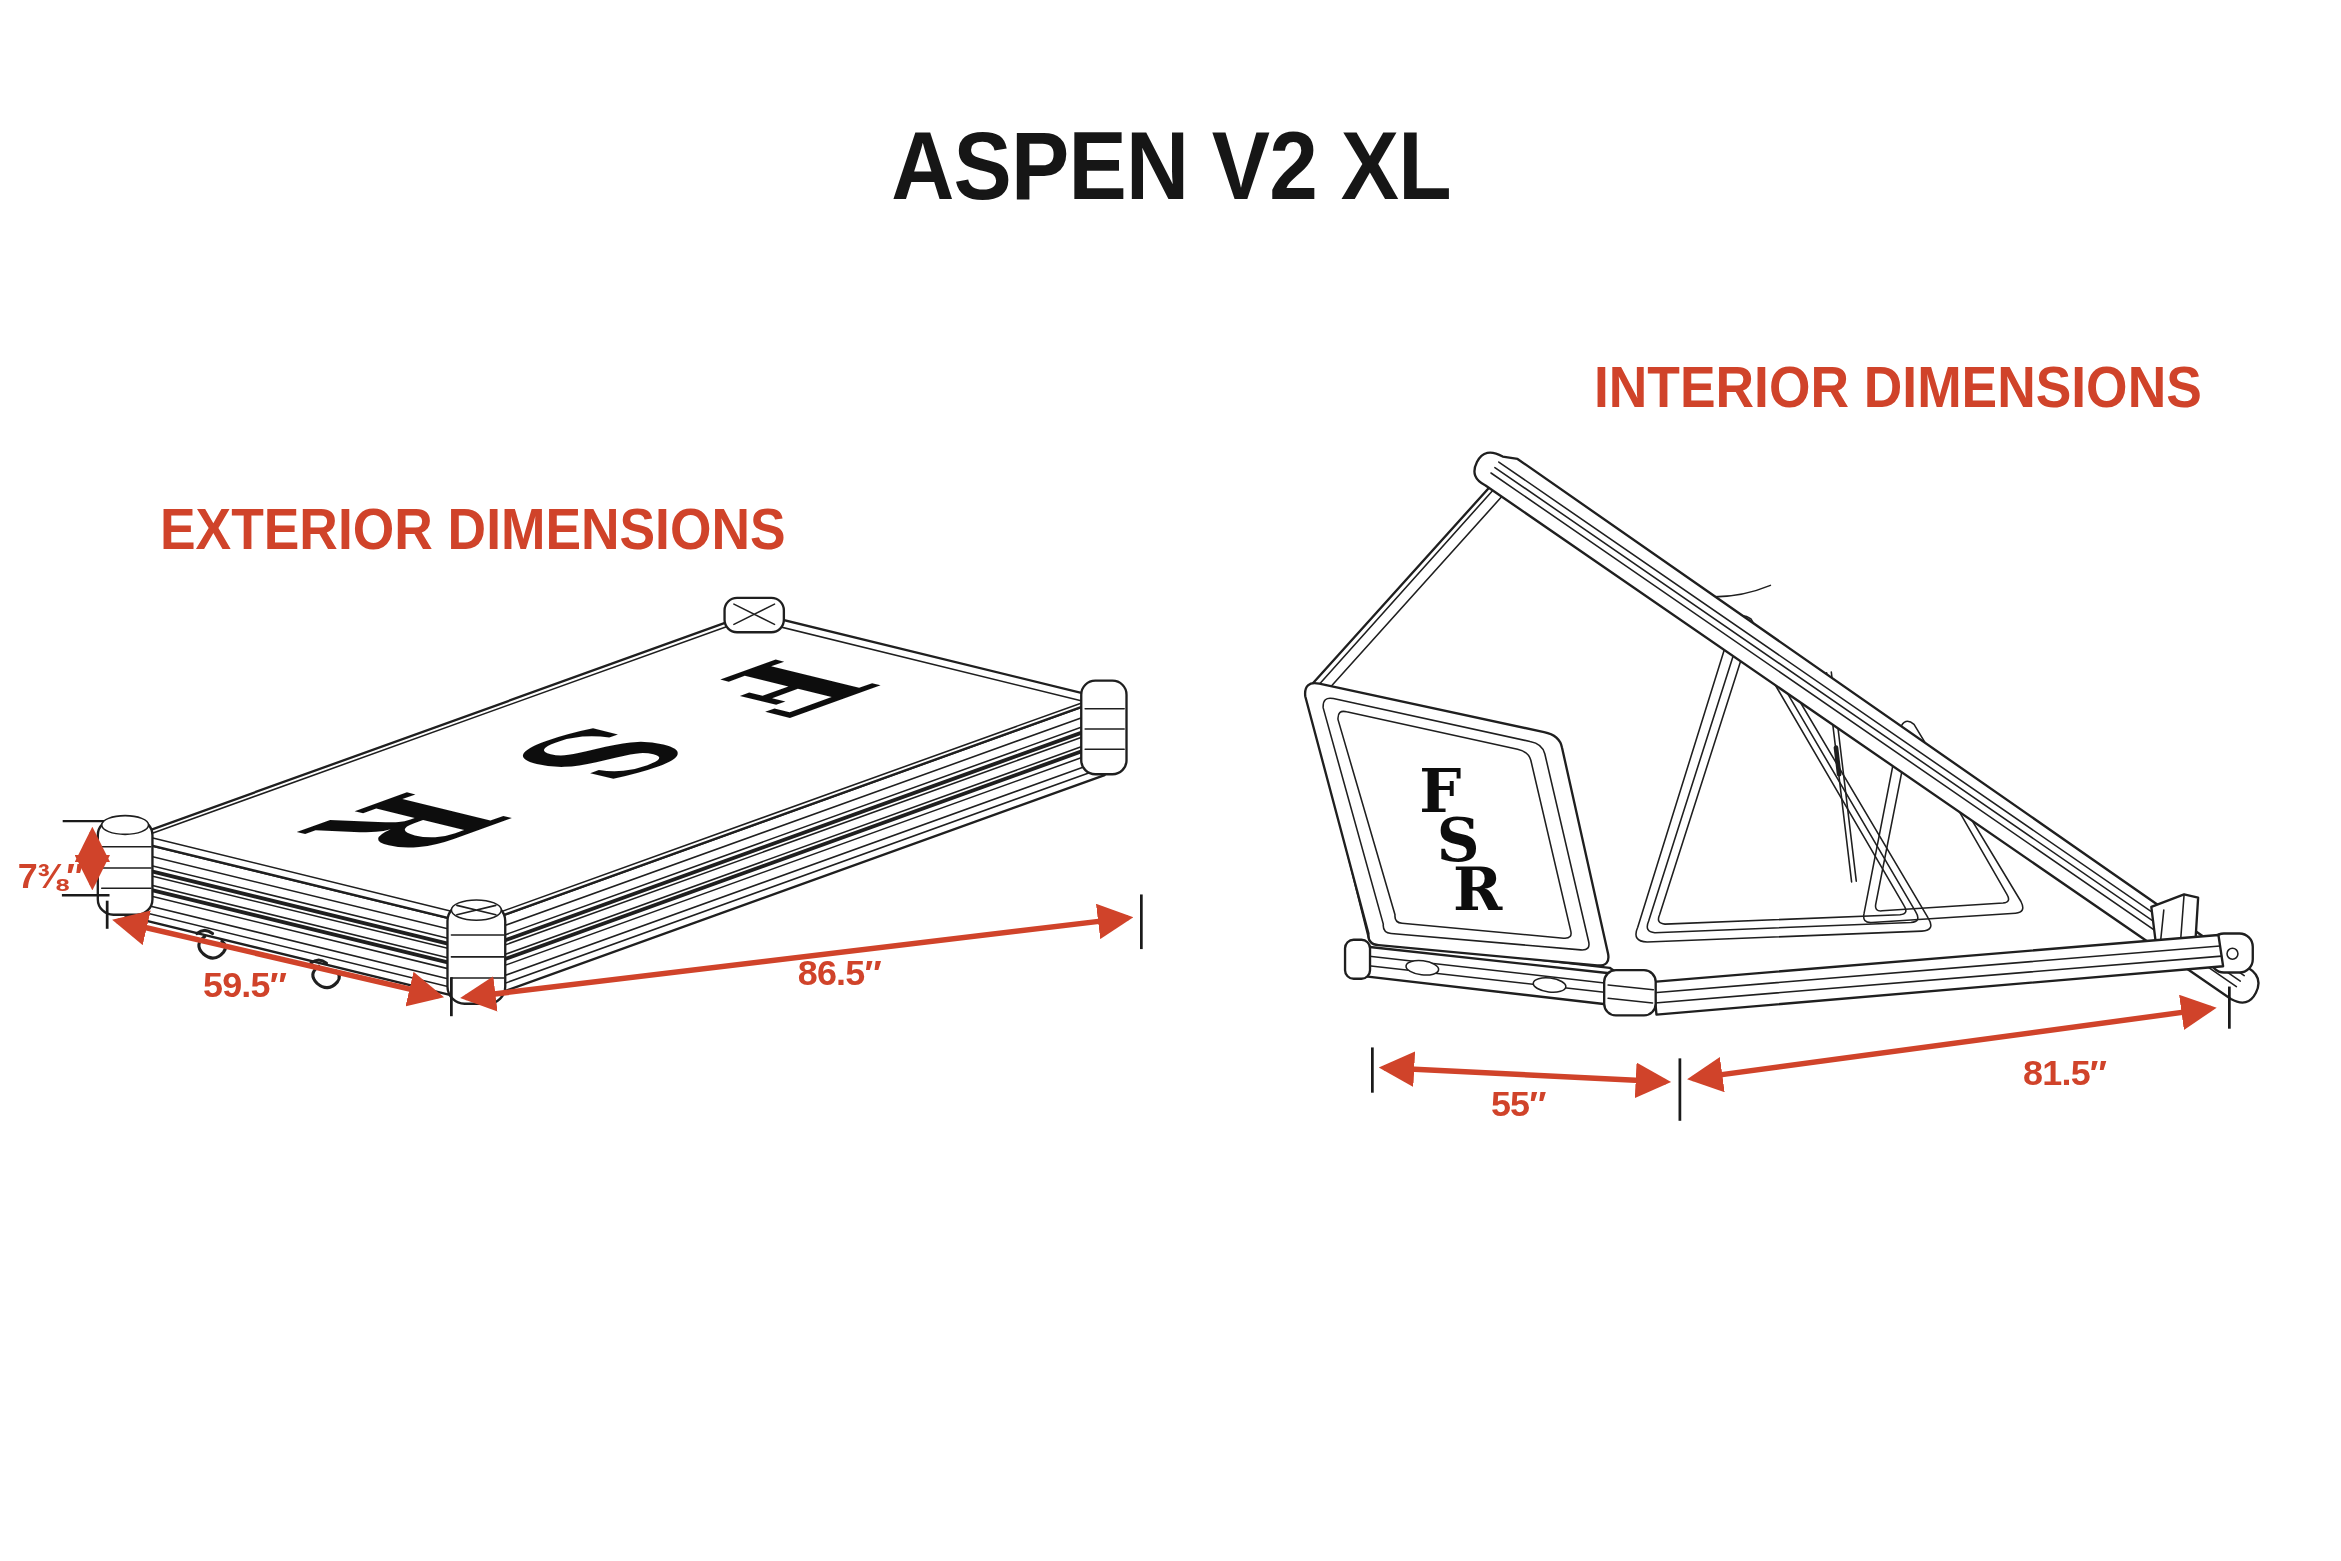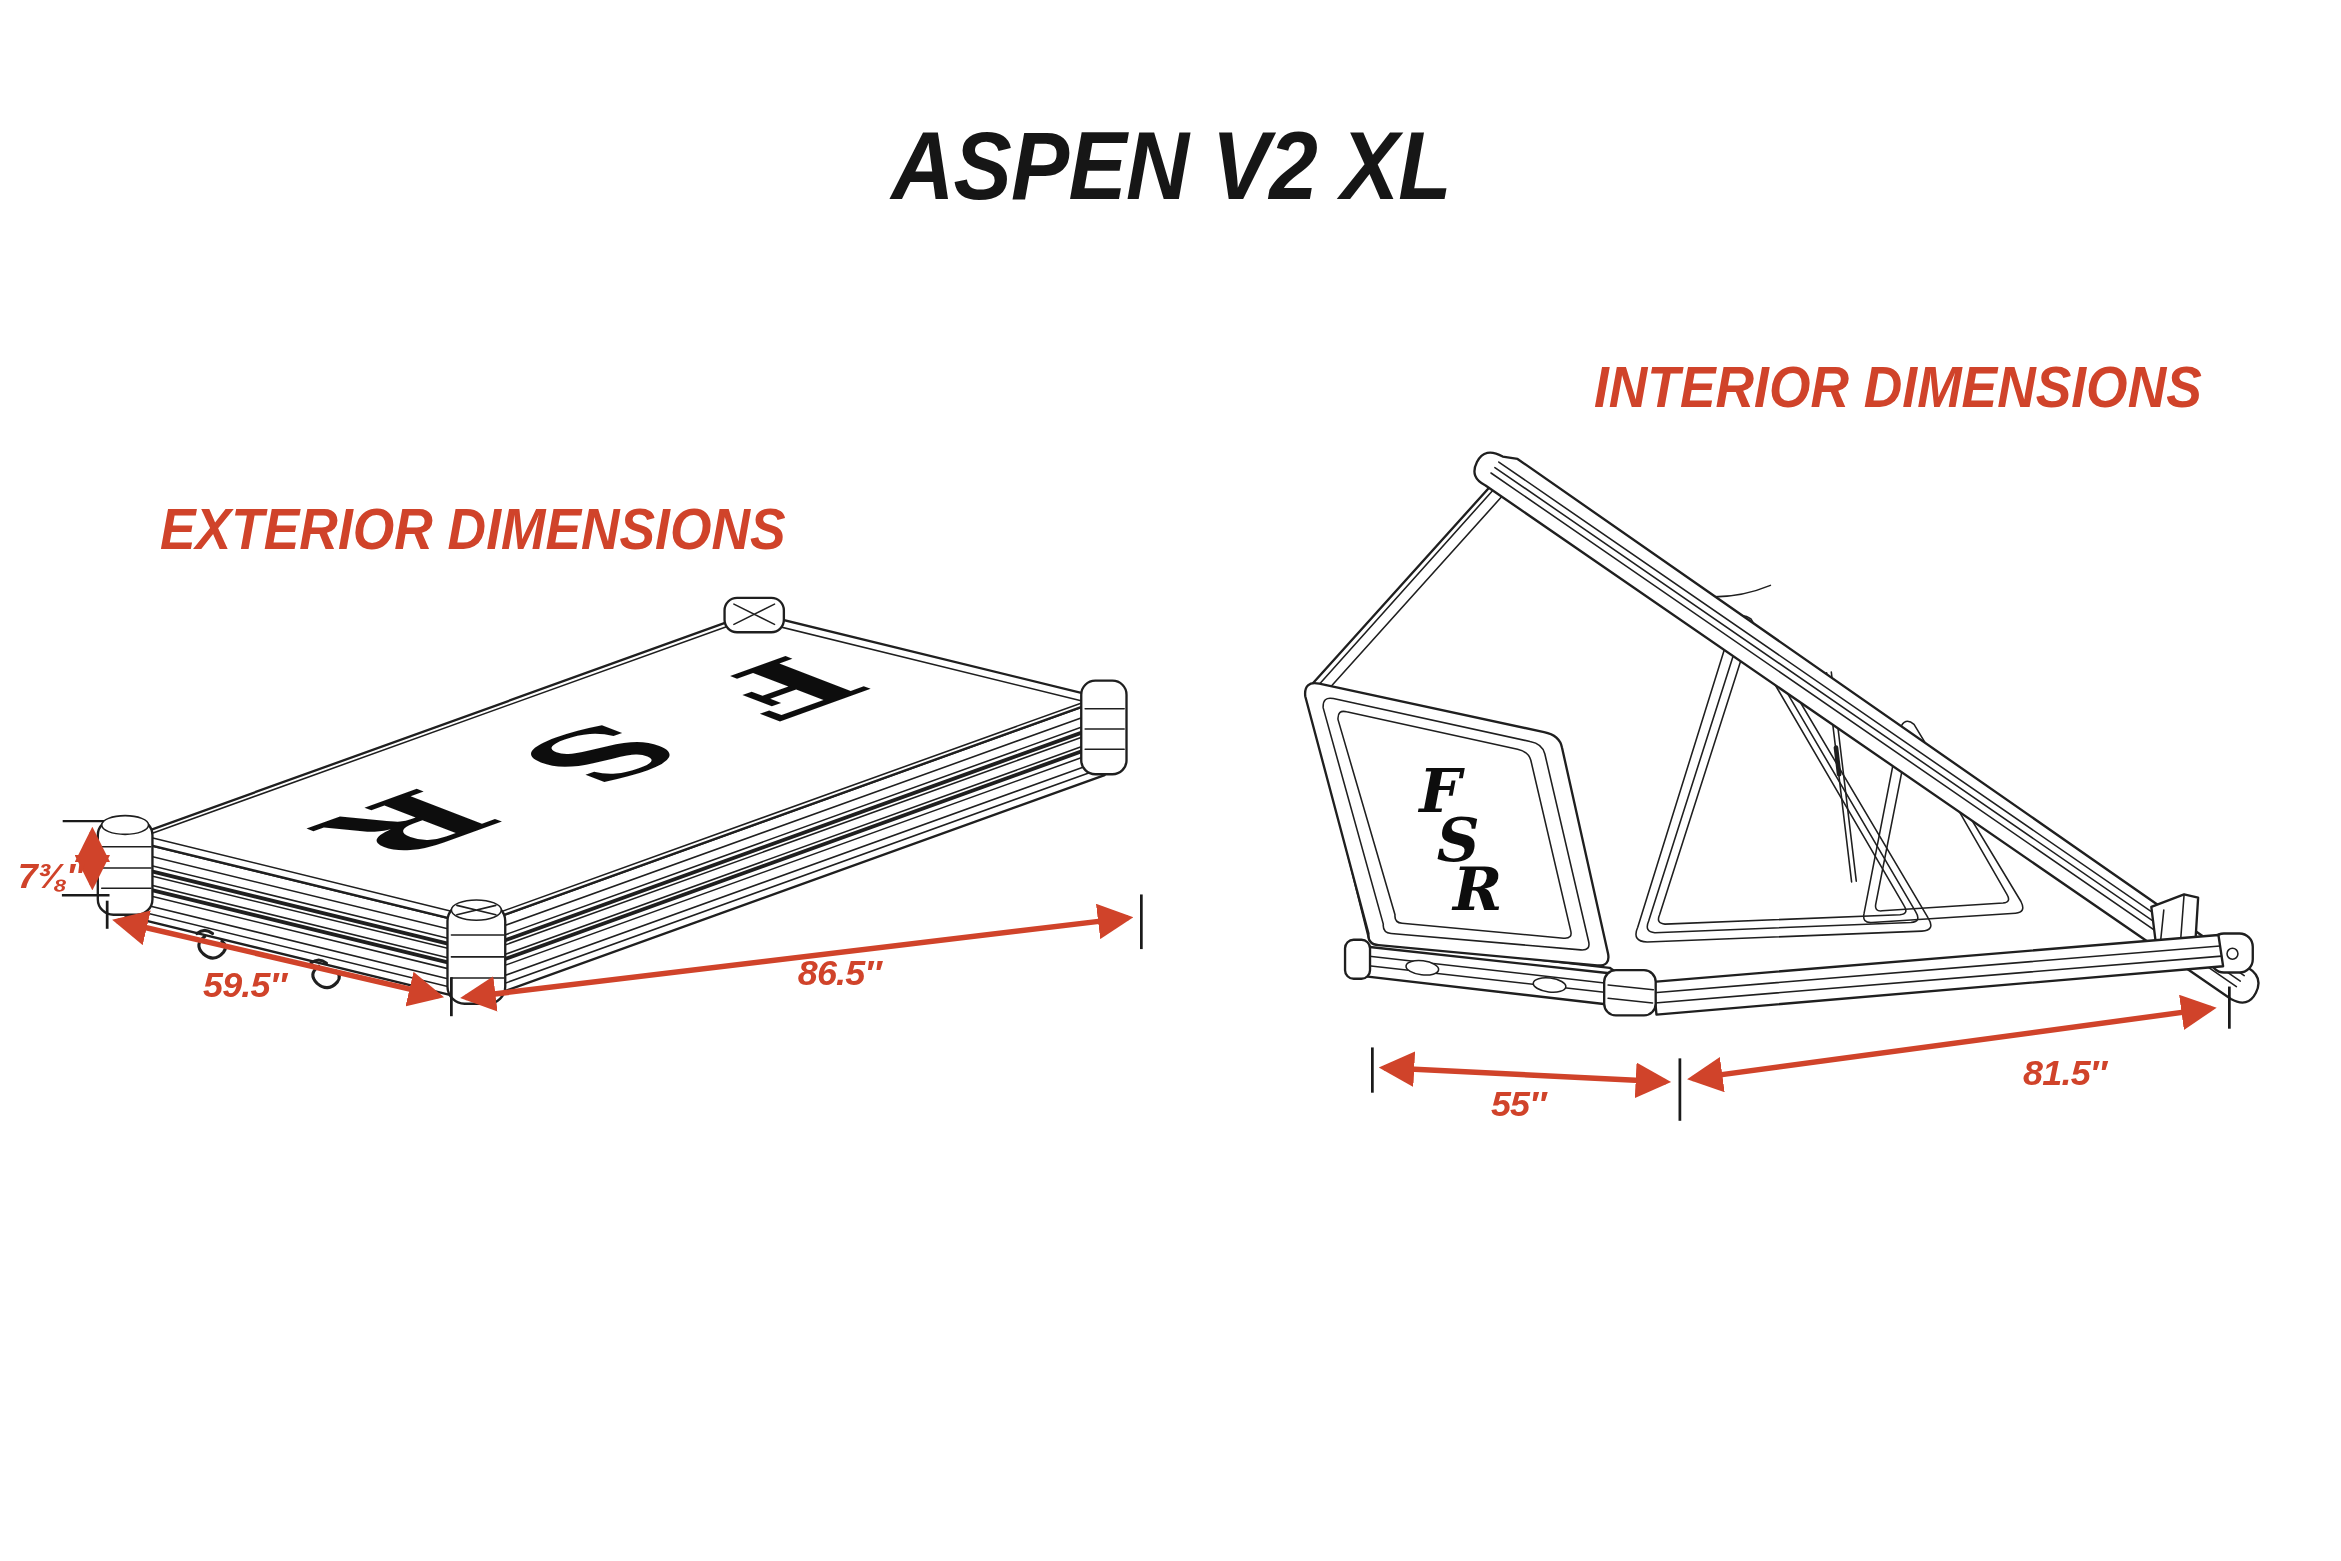--- a/index.html
+++ b/index.html
@@ -1,17 +1,17 @@
 <!DOCTYPE html>
 <html style="font-size:12.5px"><head>
 <meta charset="utf-8">
 <style>
   html,body{margin:0;padding:0;background:#ffffff;}
   .stage{position:relative;width:2342px;height:1561px;background:#ffffff;overflow:hidden;
-         font-family:"Liberation Sans",sans-serif;font-style:italic;}
+         font-family:"Liberation Sans",sans-serif;}
   .page-title{position:absolute;top:117px;left:0;width:2342px;text-align:center;
               font-size:97px;font-weight:800;letter-spacing:-0.8px;color:#161616;line-height:1;
               transform:scaleX(0.9);white-space:nowrap;}
   .section-heading{position:absolute;font-size:58px;font-weight:800;letter-spacing:0px;
                    color:#d0432a;line-height:1;white-space:nowrap;transform:scaleX(0.92);
                    transform-origin:left top;}
   .heading-exterior{left:160px;top:500px;}
   .heading-interior{left:1594px;top:358px;}
   svg.diagram{position:absolute;left:0;top:0;width:2342px;height:1561px;}
   .ink{stroke:#1f1f1f;fill:none;stroke-linecap:round;stroke-linejoin:round;}

